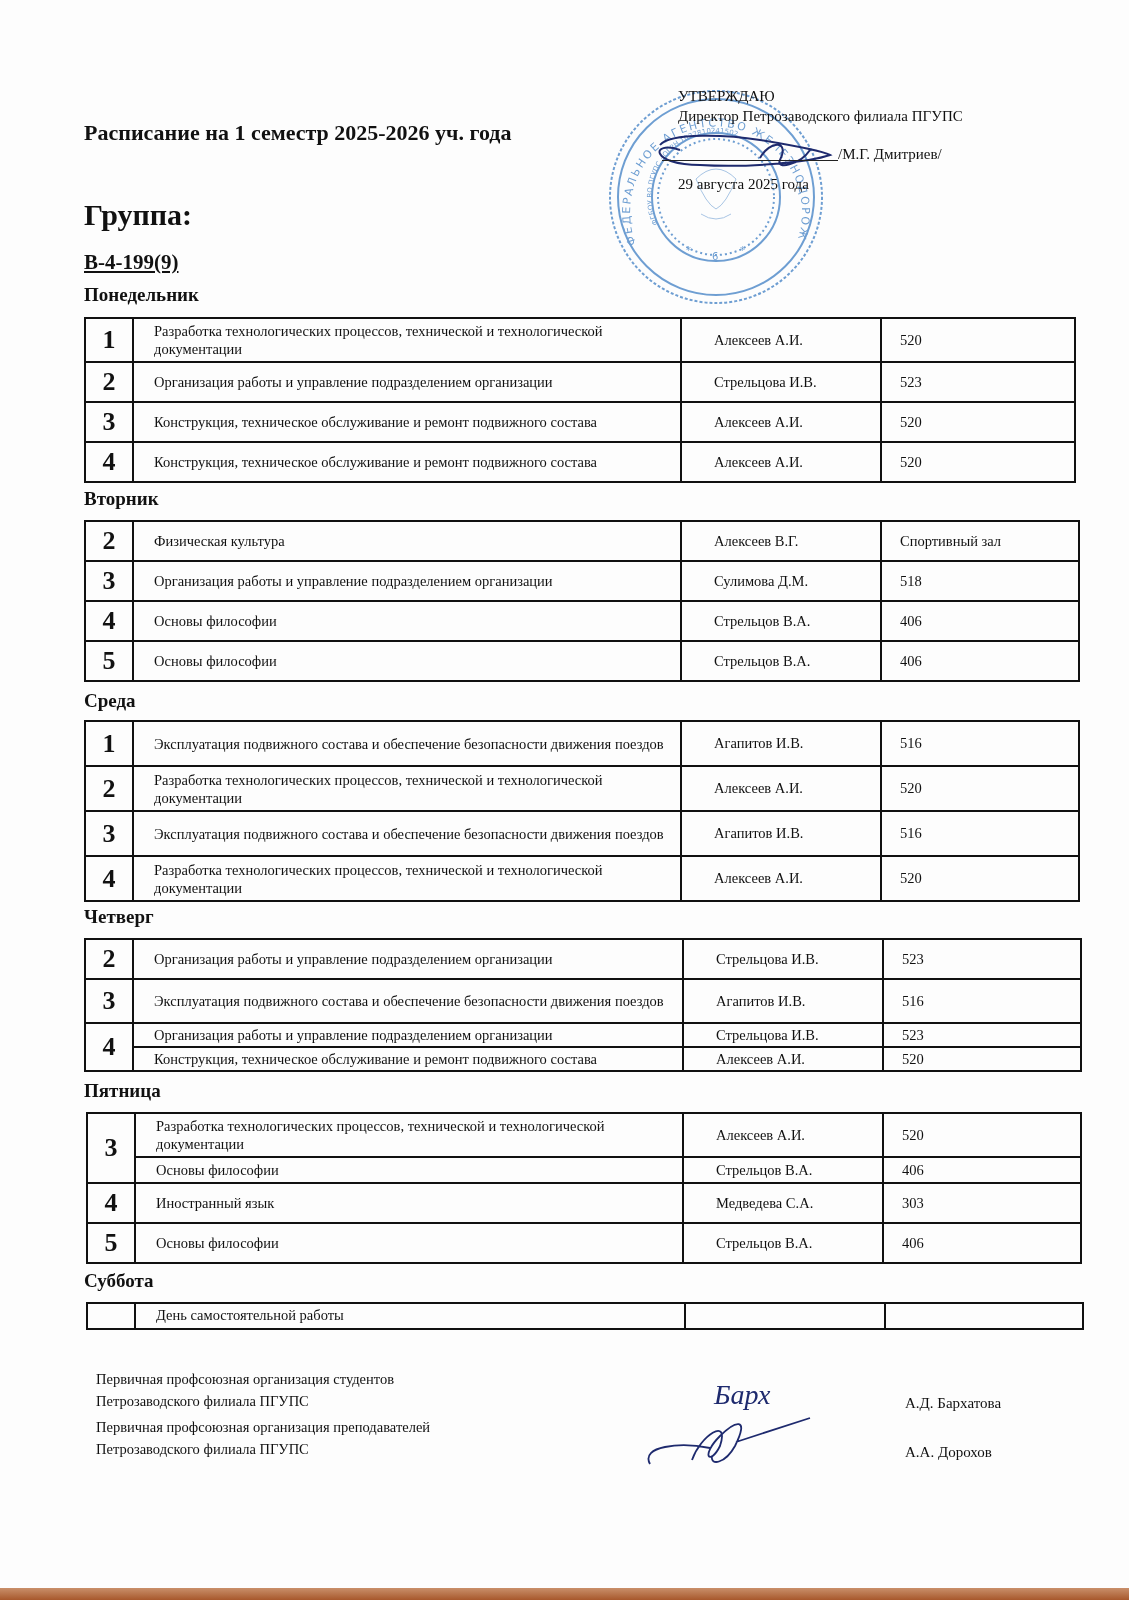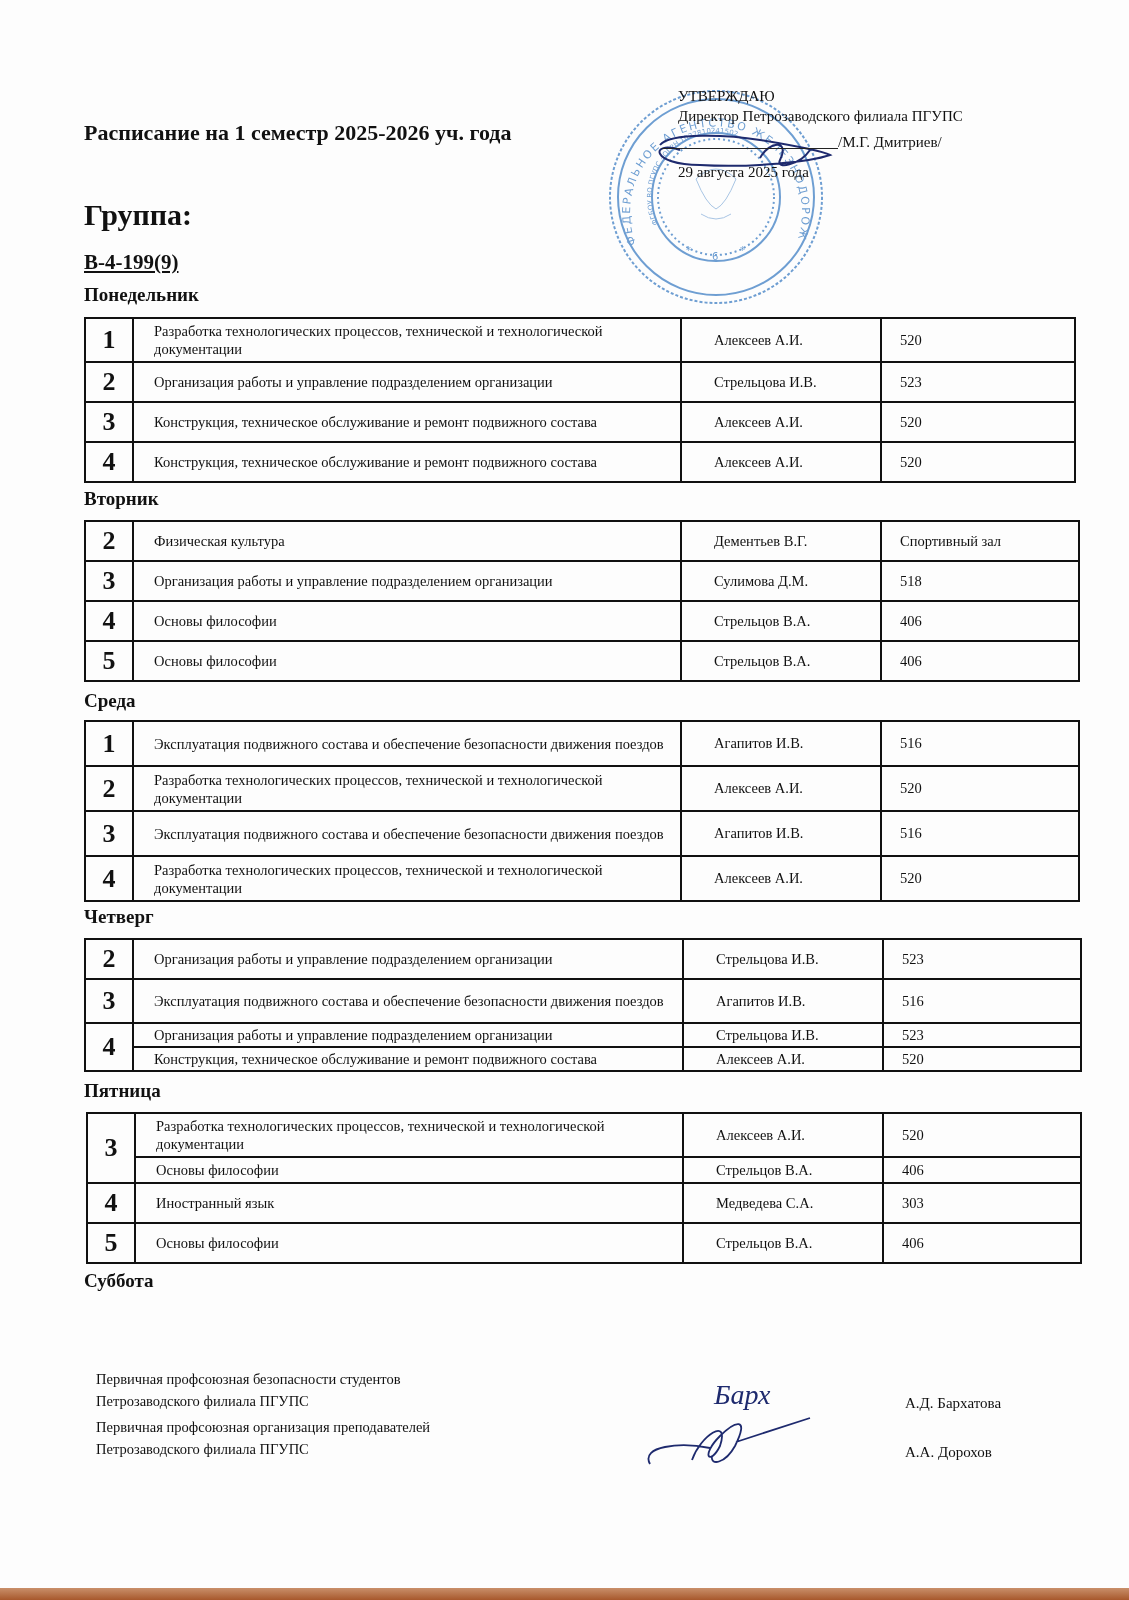--- a/index.html
+++ b/index.html
@@ -8,21 +8,21 @@
     background: #fdfdfd; color: #111;
     font-family: "Liberation Serif", serif;
   }
   .page { position: absolute; left: 0; top: 0; width: 1129px; height: 1600px; }
   .title { position: absolute; left: 84px; top: 120px; font-size: 22px; font-weight: bold; }
   .group-label { position: absolute; left: 84px; top: 198px; font-size: 30px; font-weight: bold; }
   .group-code { position: absolute; left: 84px; top: 250px; font-size: 21px; font-weight: bold; text-decoration: underline; }
 
   .approve { position: absolute; left: 678px; top: 86px; font-size: 15px; line-height: 20px; z-index: 3; }
   .approve .line { white-space: nowrap; }
-  .approve .sign-row { position: relative; height: 22px; margin-top: 4px; }
+  .approve .sign-row { position: relative; height: 22px; margin-top: 16px; }
   .approve .sign-underline { position: absolute; left: -16px; top: 18px; width: 176px; border-bottom: 1px solid #222; }
   .approve .director-name { position: absolute; left: 160px; top: 2px; }
   .approve .date { margin-top: 10px; }
 
   .stamp { position: absolute; left: 606px; top: 84px; width: 220px; height: 226px; z-index: 1; opacity: .75; }
   .signature-svg { position: absolute; z-index: 2; }
 
   .weeks { position: absolute; left: 878px; top: 206px; width: 194px; text-align: center; font-size: 15px; }
   .weeks .odd { padding-bottom: 10px; border-bottom: 1px solid #222; }
   .weeks .even { padding-top: 8px; }
@@ -133,21 +133,21 @@
     <colgroup>
         <col style="width:48px">
         <col style="width:548px">
         <col style="width:200px">
         <col>
       </colgroup>
     <tbody>
         <tr style="height:40px">
       <td class="num">2</td>
       <td class="subj">Физическая культура</td>
-      <td class="teacher">Дементьев В.Г.</td>
+      <td class="teacher">Алексеев В.Г.</td>
       <td class="room">Спортивный зал</td>
     </tr>
     <tr style="height:40px">
       <td class="num">3</td>
       <td class="subj">Организация работы и управление подразделением организации</td>
       <td class="teacher">Сулимова Д.М.</td>
       <td class="room">518</td>
     </tr>
     <tr style="height:40px">
       <td class="num">4</td>
@@ -264,23 +264,39 @@
     <tr style="height:40px">
       <td class="num">5</td>
       <td class="subj">Основы философии</td>
       <td class="teacher">Стрельцов В.А.</td>
       <td class="room">406</td>
     </tr>
   </tbody>
     </table>
 
   <div class="day-title" style="top:1270px">Суббота</div>
+  <table class="sched" style="left:86px;top:1302px;width:998px">
+    <colgroup>
+        <col style="width:48px">
+        <col style="width:550px">
+        <col style="width:200px">
+        <col>
+      </colgroup>
+    <tbody>
+        <tr style="height:26px">
+      <td class="num"></td>
+      <td class="subj" style="vertical-align:top;padding-top:2px">День самостоятельной работы</td>
+      <td class="teacher"></td>
+      <td class="room"></td>
+    </tr>
+  </tbody>
+    </table>
 
   <div class="footer" style="top:1368px">
-    <div>Первичная профсоюзная безопасности студентов</div>
+    <div>Первичная профсоюзная организация студентов</div>
     <div>Петрозаводского филиала ПГУПС</div>
   </div>
   <div class="footer" style="top:1416px">
     <div>Первичная профсоюзная организация преподавателей</div>
     <div>Петрозаводского филиала ПГУПС</div>
   </div>
 
   <svg class="signature-svg" style="left:700px;top:1372px;width:110px;height:46px" viewBox="0 0 110 46">
     <text x="14" y="32" font-family="Liberation Serif, serif" font-style="italic" font-size="28" fill="#1e2a6e">Барх</text>
   </svg>

